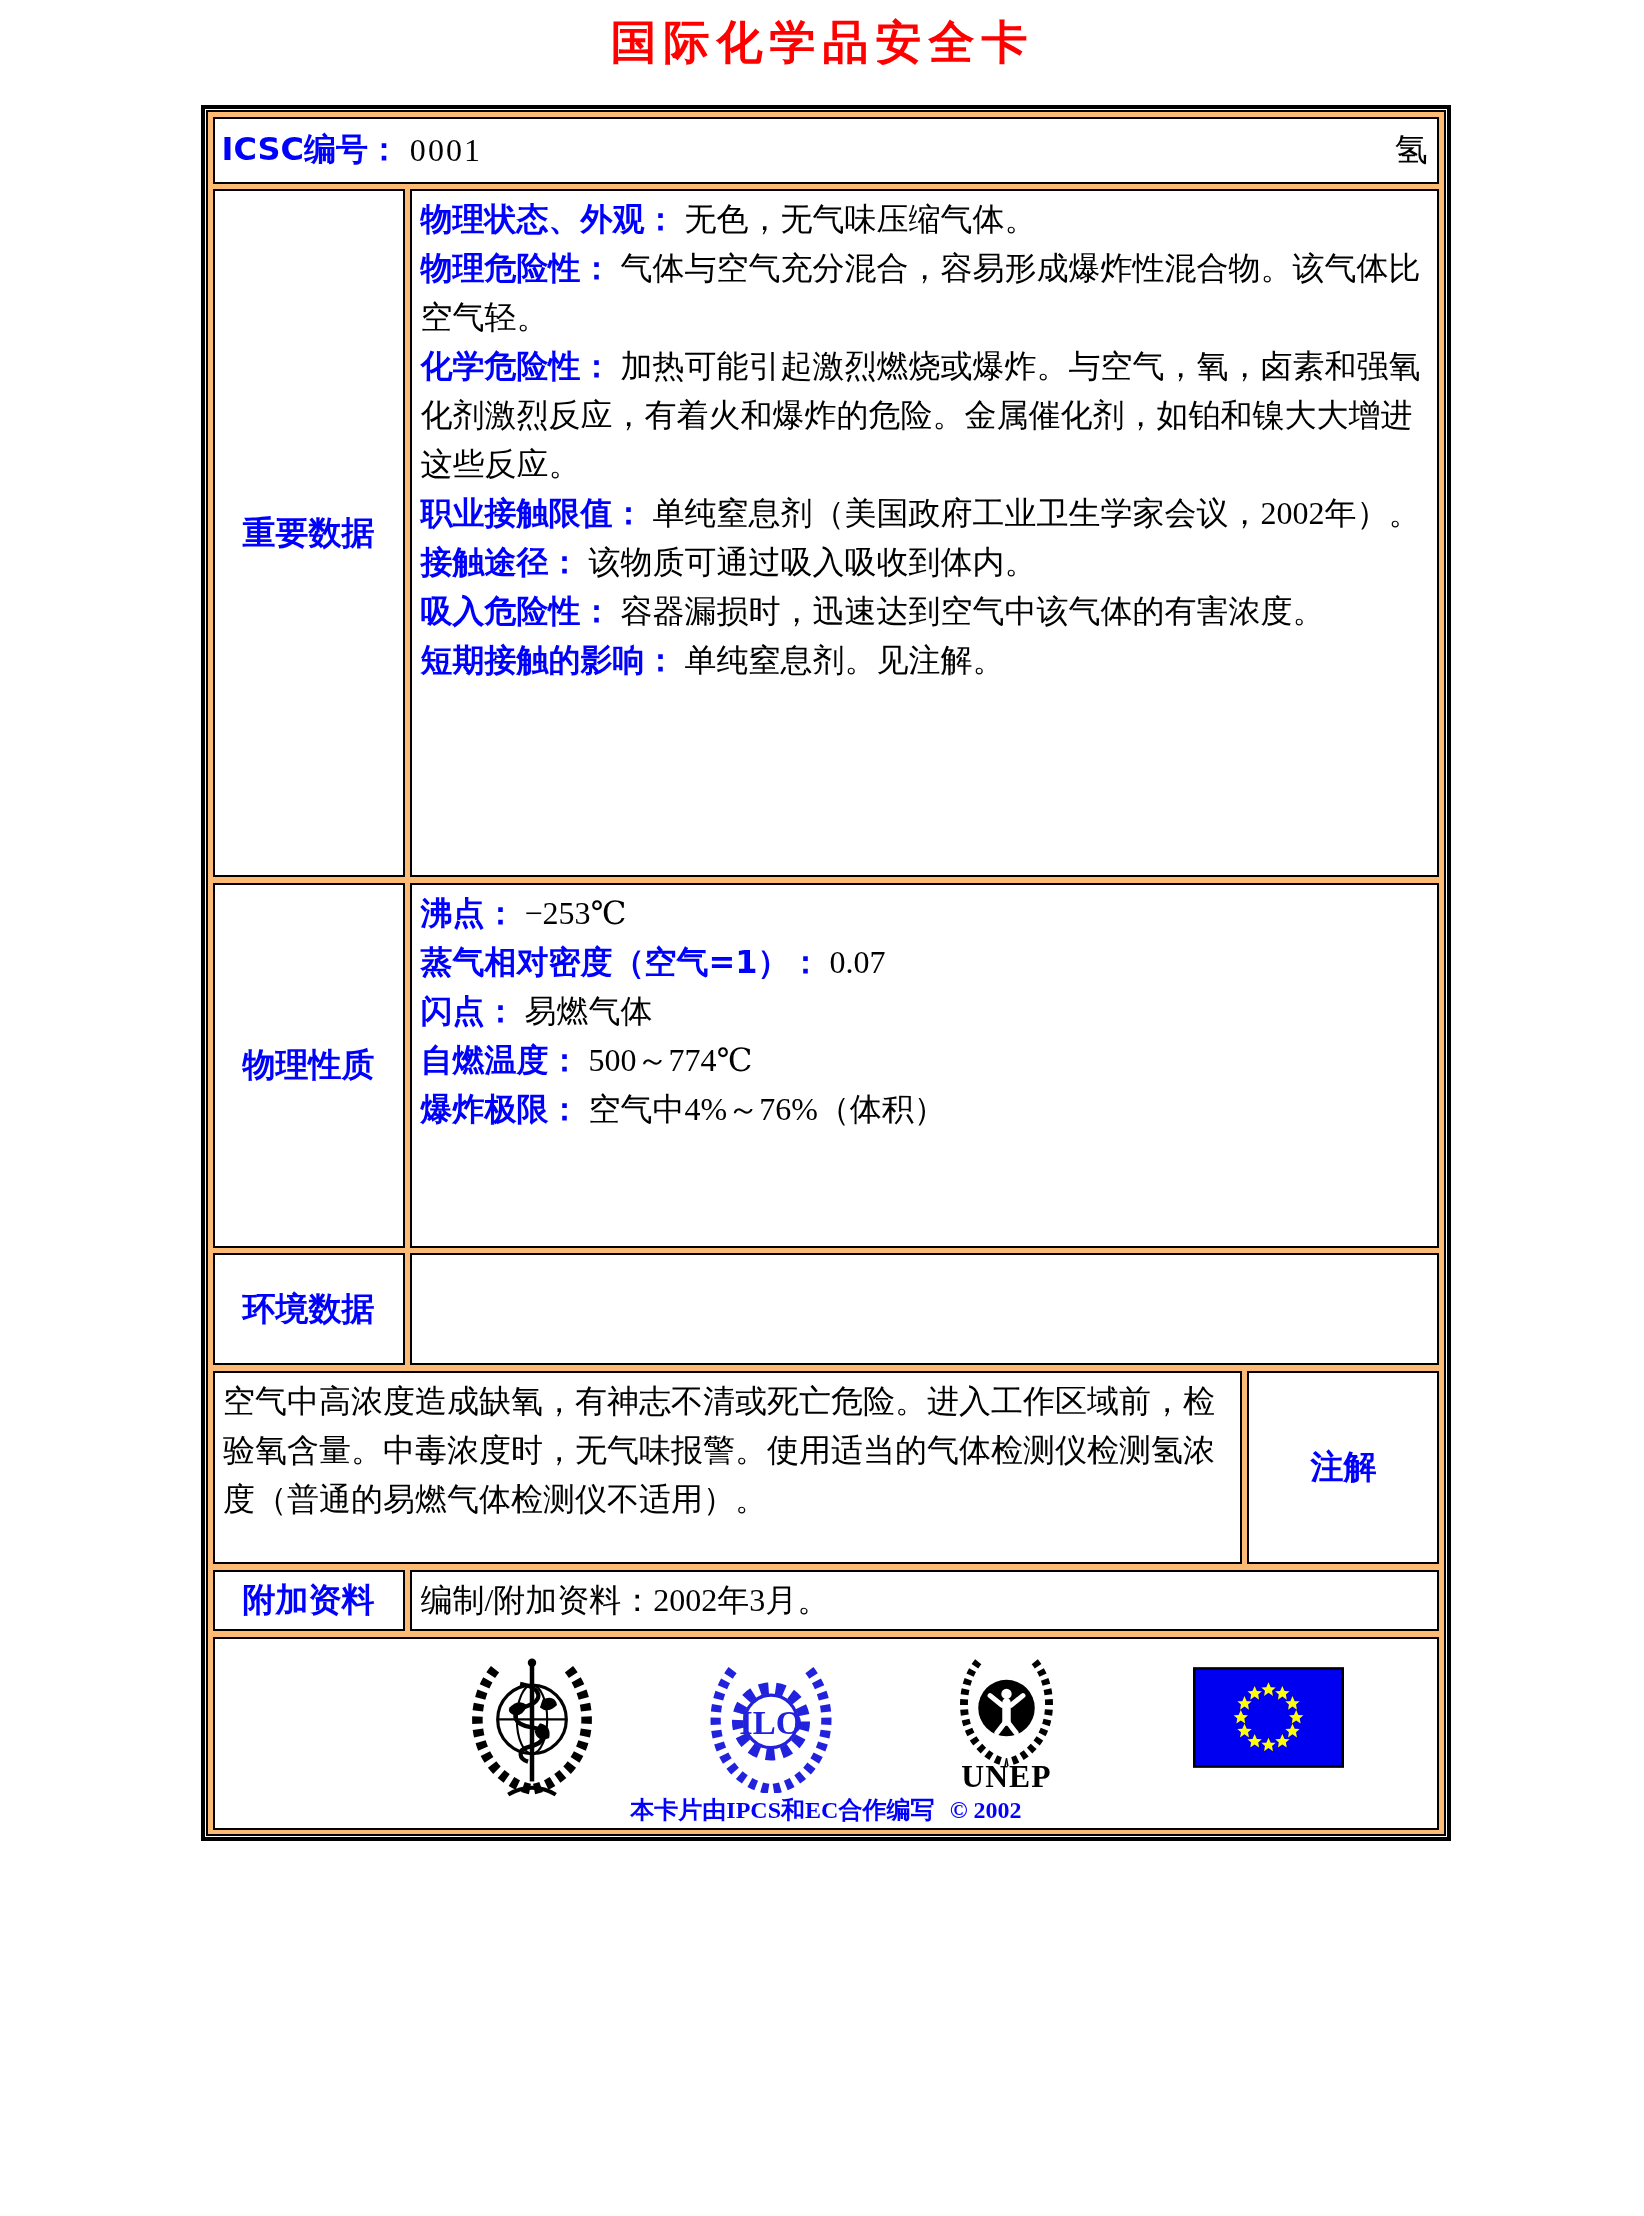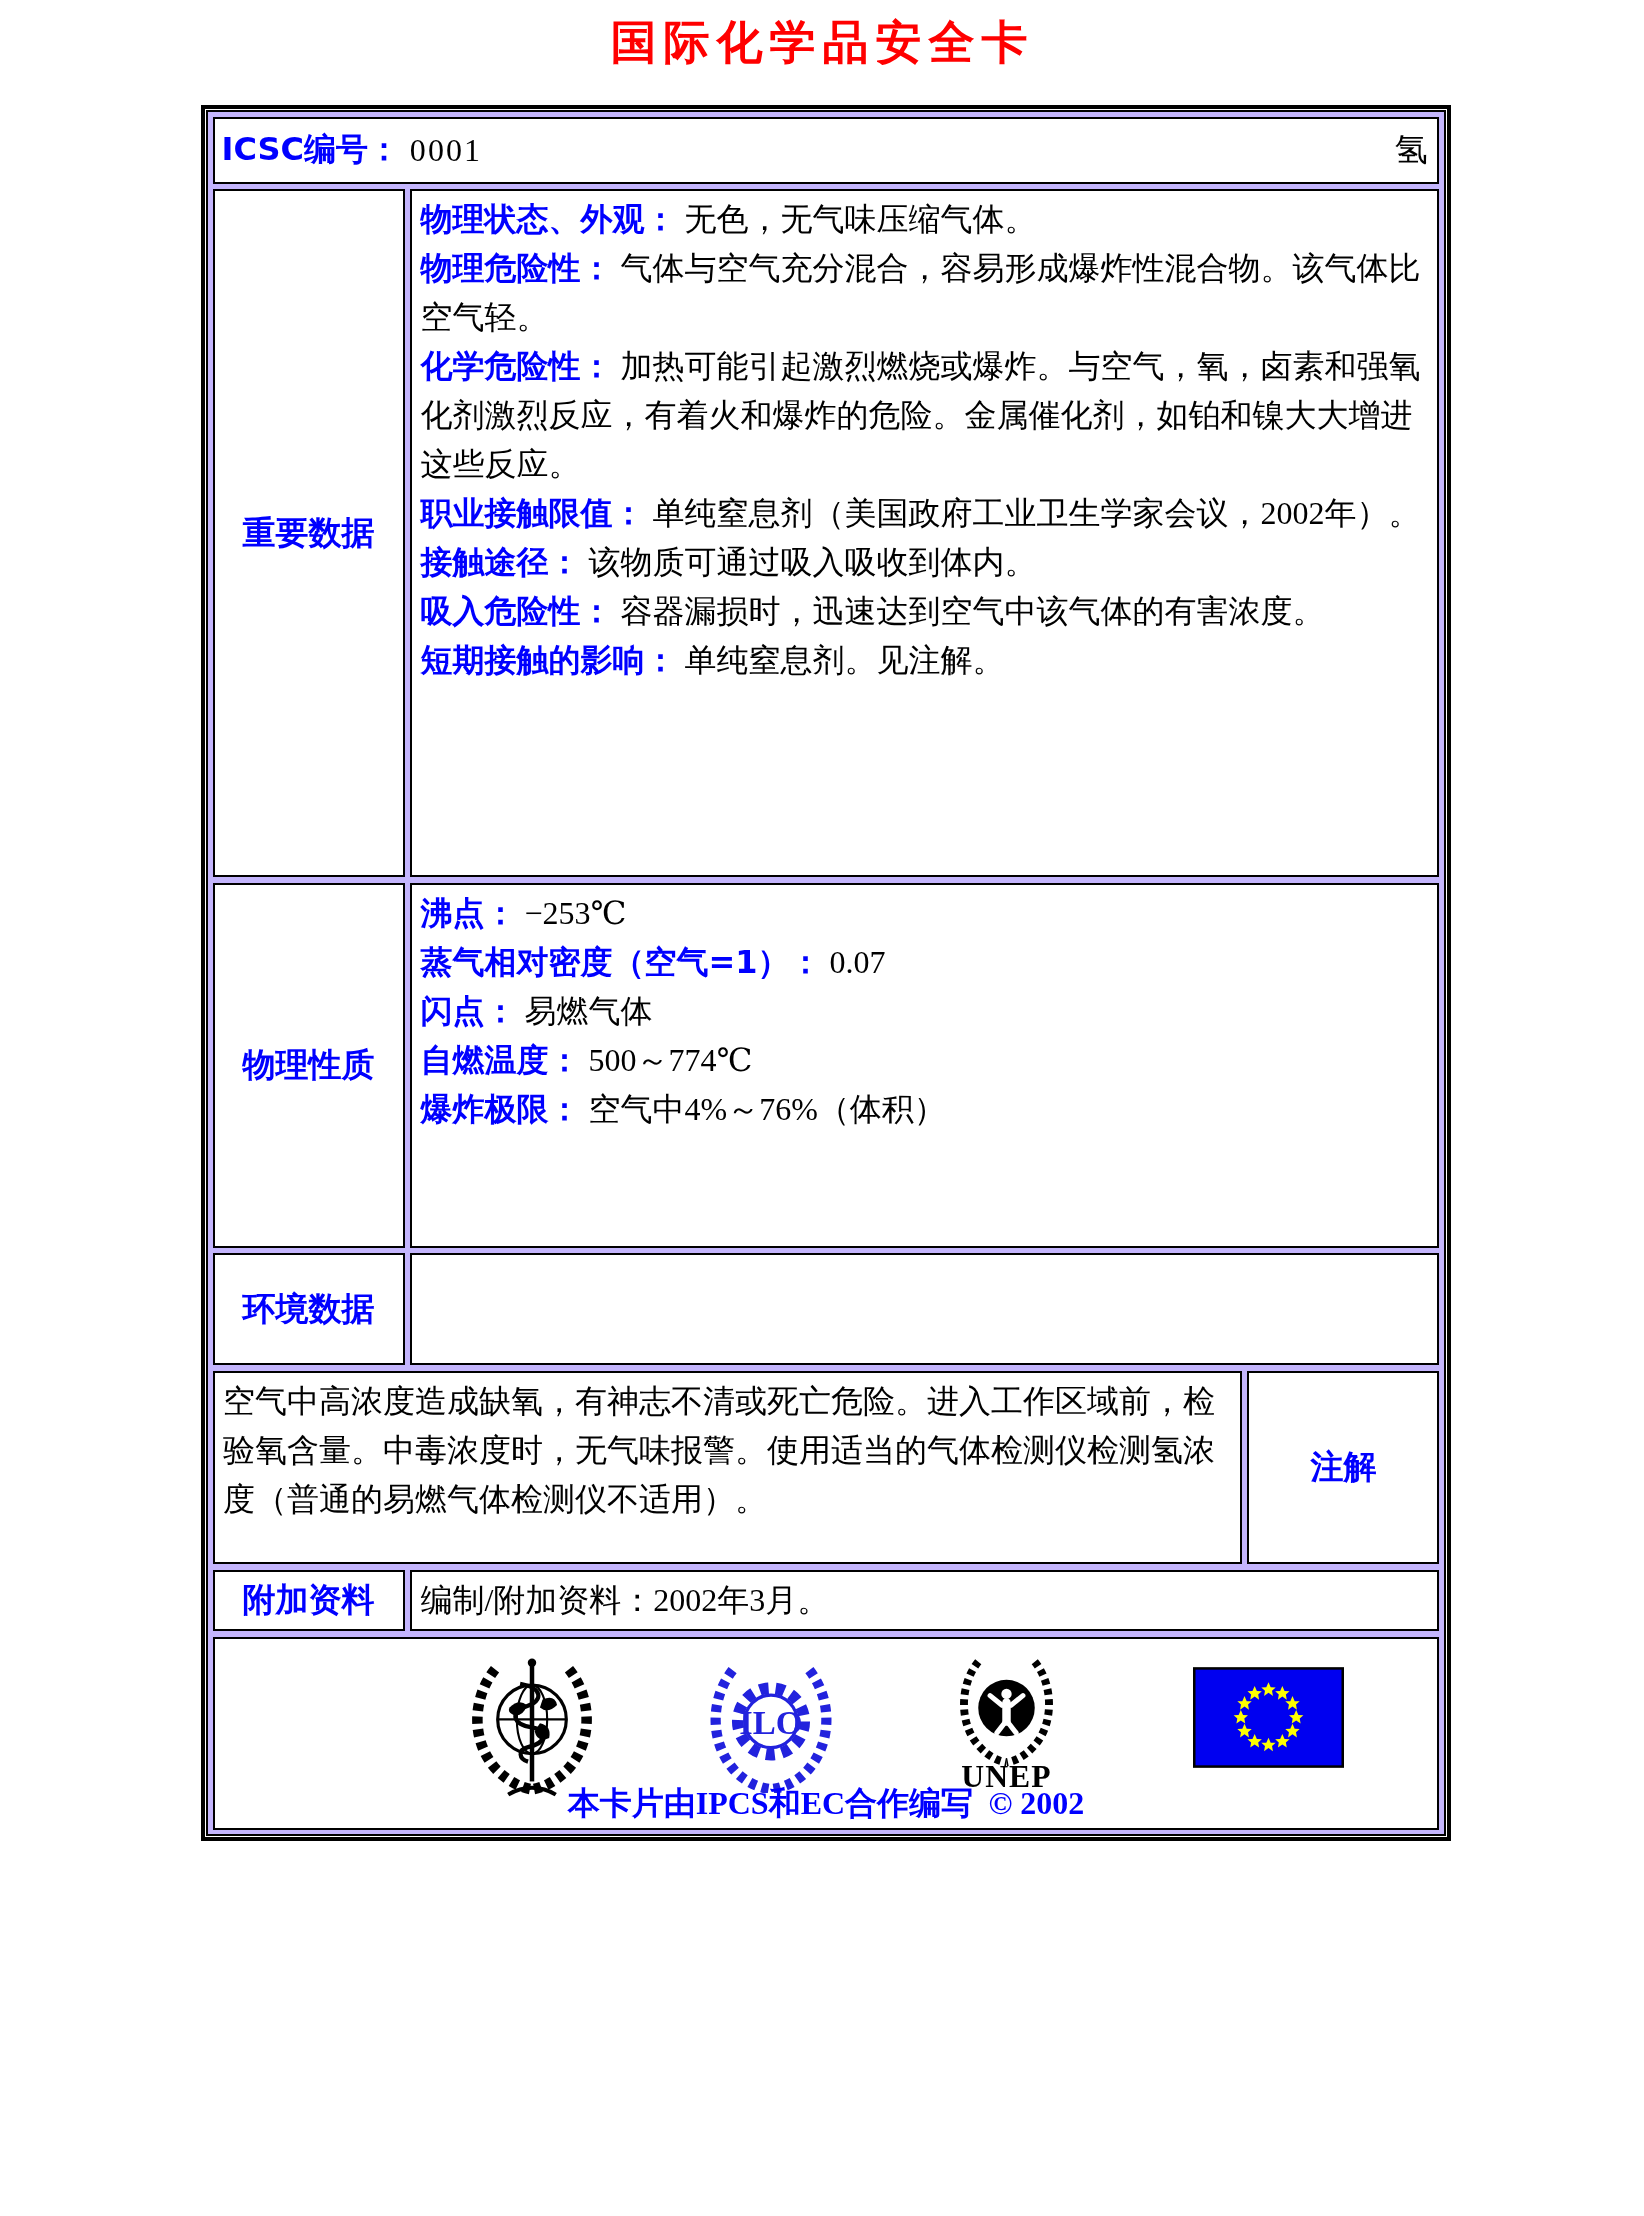--- a/index.html
+++ b/index.html
@@ -11,21 +11,21 @@
   }
   .page-title {
     text-align:center; margin-top:12px;
     font-family:"DejaVu Sans", sans-serif;
     font-size:46px; font-weight:bold; color:#ff0000; letter-spacing:7px;
   }
   .card {
     position:absolute; left:201px; top:105px; width:1250px;
     border:4.2px solid #000;
   }
-  .card-inner { border:2.1px solid #000; margin:0.7px; padding:4.9px; background:#c4b5fd; }
+  .card-inner { border:2.1px solid #000; margin:0.7px; padding:4.9px; background:#fdba74; }
   .row { display:flex; gap:5.6px; margin-bottom:5.6px; }
   .row:last-child { margin-bottom:0; }
   .cell { border:2.1px solid #000; background:#fff; }
   .full { flex:1; }
   .label-cell {
     flex:none; width:192px; display:flex; align-items:center; justify-content:center;
     font-family:"DejaVu Sans", sans-serif; font-weight:bold; font-size:33px; color:#0000ff;
     text-align:center;
   }
   .content-cell { flex:1; padding:4.2px 8.3px; font-size:32px; line-height:49px; }
@@ -53,21 +53,21 @@
   .ipcs-block { position:absolute; left:7px; top:16.7px; font-family:"Liberation Sans","DejaVu Sans",sans-serif; }
   .ipcs-title { font-size:31px; font-weight:bold; line-height:36px; }
   .ipcs-line  { font-size:25px; line-height:32px; }
   .logo { position:absolute; }
   .who-logo  { left:251px; top:14px;  width:132px; height:146px; }
   .ilo-logo  { left:492px; top:21px;  width:128px; height:133px; }
   .unep-logo { left:735px; top:18px; width:113px; height:136px; }
   .eu-flag   { left:978px; top:28px; width:151px; height:101px; }
   .coop-line {
     position:absolute; left:0; right:0; bottom:1.4px; text-align:center;
-    font-size:32px; font-weight:bold; color:#0000ff;
+    font-size:24px; font-weight:bold; color:#0000ff;
     font-family:"Liberation Serif","DejaVu Serif",serif;
   }
   .coop-line .copyright { margin-left:15.3px; }
 </style>
 </head>
 <body>
 
 <div>
   <h1 class="page-title">国际化学品安全卡</h1>
 

